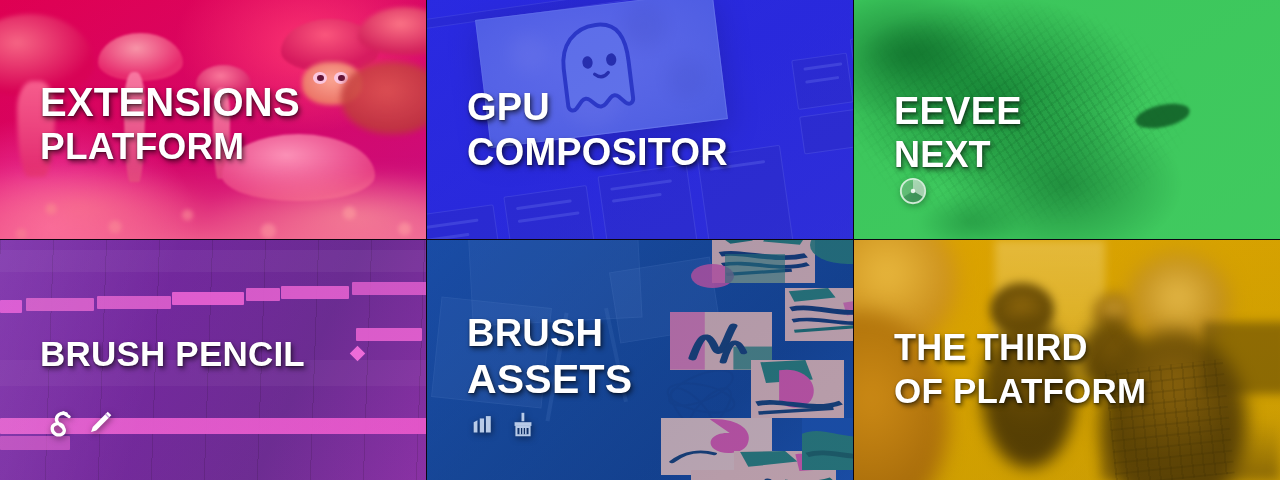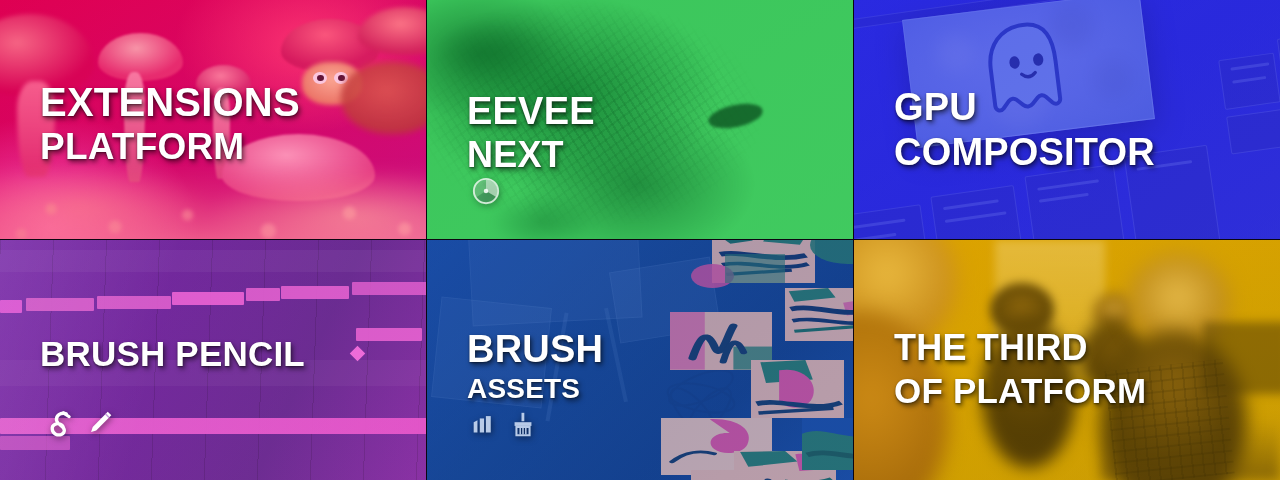--- a/index.html
+++ b/index.html
@@ -228,20 +228,69 @@
       <div class="ground"></div>
       <div class="tint" style="background:linear-gradient(140deg, rgba(220,0,90,.30), rgba(255,60,160,.22));"></div>
     </div>
 
     <div class="textblock" style="top:82px;">
       <span class="t-line1" style="font-size:40px;">EXTENSIONS</span>
       <span class="t-line2" style="font-size:37px;margin-top:6px;">PLATFORM</span>
     </div>
   </div>
 
+  <div class="card c2">
+    <div class="art">
+      <div class="base"></div>
+
+      <div class="uiwrap">
+
+        <div class="panel" style="left:6%;top:9%;width:90%;height:3%;"></div>
+
+        <div class="panel" style="left:6%;top:70%;width:16%;height:26%;"></div>
+        <div class="panel" style="left:24%;top:68%;width:15%;height:28%;"></div>
+        <div class="panel" style="left:41%;top:66%;width:16%;height:30%;"></div>
+        <div class="panel" style="left:59%;top:64%;width:15%;height:32%;"></div>
+
+        <div class="panel" style="left:78%;top:38%;width:10%;height:16%;"></div>
+        <div class="panel" style="left:89%;top:34%;width:9%;height:18%;"></div>
+        <div class="panel" style="left:78%;top:56%;width:20%;height:12%;"></div>
+
+        <div class="row" style="left:8%;top:74%;width:11%;"></div>
+        <div class="row" style="left:8%;top:78%;width:9%;"></div>
+
+        <div class="row" style="left:26%;top:72%;width:10%;"></div>
+        <div class="row" style="left:26%;top:76%;width:11%;"></div>
+        <div class="row" style="left:43%;top:70%;width:11%;"></div>
+        <div class="row" style="left:43%;top:74%;width:9%;"></div>
+        <div class="row" style="left:61%;top:68%;width:10%;"></div>
+        <div class="row" style="left:80%;top:41%;width:7%;"></div>
+        <div class="row" style="left:80%;top:45%;width:6%;"></div>
+
+      </div>
+
+      <div class="viewport">
+        <div class="noise"></div>
+        <svg viewBox="0 0 200 170" style="position:absolute;left:50%;top:47%;width:52%;height:76%;transform:translate(-50%,-50%);">
+          <path d="M100 12 C60 12 35 42 35 82 L35 148 C35 156 43 160 49 154 L60 142 C64 138 70 138 74 142 L84 152 C89 157 96 157 101 152 L111 142 C115 138 121 138 125 142 L136 154 C142 160 150 156 150 148 L150 82 C150 42 140 12 100 12 Z" fill="#7f9bf0" stroke="#2b3fb8" stroke-width="7" stroke-linejoin="round"></path>
+          <ellipse cx="78" cy="76" rx="9" ry="11" fill="#23308f"></ellipse>
+          <ellipse cx="120" cy="76" rx="9" ry="11" fill="#23308f"></ellipse>
+          <path d="M88 98 Q100 110 112 98" fill="none" stroke="#23308f" stroke-width="6" stroke-linecap="round"></path>
+        </svg>
+      </div>
+
+      <div class="tint" style="background:linear-gradient(150deg, rgba(40,40,225,.42), rgba(55,55,215,.34));"></div>
+    </div>
+
+    <div class="textblock" style="top:88px;">
+      <span class="t-line1" style="font-size:38px;">GPU</span>
+      <span class="t-line2" style="font-size:38px;margin-top:7px;">COMPOSITOR</span>
+    </div>
+  </div>
+
   <div class="card c3">
     <div class="art">
       <div class="base"></div>
       <div class="creature"></div>
       <div class="scales"></div>
       <div class="eye"></div>
       <div style="position:absolute;left:-4%;top:2%;width:40%;height:40%;background:radial-gradient(50% 50% at 50% 50%, rgba(0,80,26,.55), rgba(0,80,26,0) 72%);filter:blur(4px);"></div>
       <div style="position:absolute;left:10%;bottom:-10%;width:34%;height:34%;background:radial-gradient(50% 50% at 50% 50%, rgba(0,85,28,.45), rgba(0,85,28,0) 72%);filter:blur(5px);"></div>
       <div class="tint" style="background:linear-gradient(150deg, rgba(50,190,85,.30), rgba(70,205,100,.22));"></div>
     </div>
@@ -254,69 +303,20 @@
     <div class="icons" style="left:44px;top:176px;">
       <svg width="30" height="30" viewBox="0 0 32 32">
         <circle cx="16" cy="16" r="13" fill="rgba(255,255,255,.22)" stroke="rgba(255,255,255,.75)" stroke-width="2"></circle>
         <path d="M16 16 L16 4 A12 12 0 0 1 26.4 22 Z" fill="rgba(255,255,255,.45)"></path>
         <path d="M16 16 L26.4 22 A12 12 0 0 1 6 22.4 Z" fill="rgba(0,90,40,.30)"></path>
         <circle cx="16" cy="16" r="2.4" fill="rgba(255,255,255,.85)"></circle>
       </svg>
     </div>
   </div>
 
-  <div class="card c2">
-    <div class="art">
-      <div class="base"></div>
-
-      <div class="uiwrap">
-
-        <div class="panel" style="left:6%;top:9%;width:90%;height:3%;"></div>
-
-        <div class="panel" style="left:6%;top:70%;width:16%;height:26%;"></div>
-        <div class="panel" style="left:24%;top:68%;width:15%;height:28%;"></div>
-        <div class="panel" style="left:41%;top:66%;width:16%;height:30%;"></div>
-        <div class="panel" style="left:59%;top:64%;width:15%;height:32%;"></div>
-
-        <div class="panel" style="left:78%;top:38%;width:10%;height:16%;"></div>
-        <div class="panel" style="left:89%;top:34%;width:9%;height:18%;"></div>
-        <div class="panel" style="left:78%;top:56%;width:20%;height:12%;"></div>
-
-        <div class="row" style="left:8%;top:74%;width:11%;"></div>
-        <div class="row" style="left:8%;top:78%;width:9%;"></div>
-
-        <div class="row" style="left:26%;top:72%;width:10%;"></div>
-        <div class="row" style="left:26%;top:76%;width:11%;"></div>
-        <div class="row" style="left:43%;top:70%;width:11%;"></div>
-        <div class="row" style="left:43%;top:74%;width:9%;"></div>
-        <div class="row" style="left:61%;top:68%;width:10%;"></div>
-        <div class="row" style="left:80%;top:41%;width:7%;"></div>
-        <div class="row" style="left:80%;top:45%;width:6%;"></div>
-
-      </div>
-
-      <div class="viewport">
-        <div class="noise"></div>
-        <svg viewBox="0 0 200 170" style="position:absolute;left:50%;top:47%;width:52%;height:76%;transform:translate(-50%,-50%);">
-          <path d="M100 12 C60 12 35 42 35 82 L35 148 C35 156 43 160 49 154 L60 142 C64 138 70 138 74 142 L84 152 C89 157 96 157 101 152 L111 142 C115 138 121 138 125 142 L136 154 C142 160 150 156 150 148 L150 82 C150 42 140 12 100 12 Z" fill="#7f9bf0" stroke="#2b3fb8" stroke-width="7" stroke-linejoin="round"></path>
-          <ellipse cx="78" cy="76" rx="9" ry="11" fill="#23308f"></ellipse>
-          <ellipse cx="120" cy="76" rx="9" ry="11" fill="#23308f"></ellipse>
-          <path d="M88 98 Q100 110 112 98" fill="none" stroke="#23308f" stroke-width="6" stroke-linecap="round"></path>
-        </svg>
-      </div>
-
-      <div class="tint" style="background:linear-gradient(150deg, rgba(40,40,225,.42), rgba(55,55,215,.34));"></div>
-    </div>
-
-    <div class="textblock" style="top:88px;">
-      <span class="t-line1" style="font-size:38px;">GPU</span>
-      <span class="t-line2" style="font-size:38px;margin-top:7px;">COMPOSITOR</span>
-    </div>
-  </div>
-
   <div class="card c4">
     <div class="art">
       <div class="base"></div>
       <div class="vgrid"></div>
 
       <div class="kbar" style="left:0px;top:60px;width:22px;background:#ff66e0;"></div>
       <div class="kbar" style="left:26px;top:58px;width:68px;"></div>
       <div class="kbar" style="left:97px;top:56px;width:74px;"></div>
       <div class="kbar" style="left:172px;top:52px;width:72px;background:#ff6fda;"></div>
       <div class="kbar" style="left:246px;top:48px;width:34px;"></div>
@@ -447,23 +447,23 @@
         </svg>
       </div>
 
       <div style="position:absolute;left:90%;top:-6%;width:18%;height:16%;border-radius:50%;background:#2a7a63;opacity:.9;"></div>
       <div style="position:absolute;left:62%;top:10%;width:10%;height:10%;border-radius:50%;background:#e8509a;opacity:.85;"></div>
       <div style="position:absolute;left:70%;top:6%;width:14%;height:12%;background:#2a7a63;opacity:.6;"></div>
 
       <div class="tint" style="background:linear-gradient(140deg, rgba(20,70,160,.32), rgba(25,80,175,.26));"></div>
     </div>
 
-    <div class="textblock" style="top:90px;">
+    <div class="textblock" style="top:74px;">
       <span class="t-line1" style="font-size:38px;">BRUSH</span>
-      <span class="t-line2" style="font-size:28px;margin-top:7px;">ASSETS</span>
+      <span class="t-line2" style="font-size:41px;margin-top:7px;">ASSETS</span>
     </div>
 
     <div class="icons" style="left:42px;top:170px;">
       <svg width="30" height="30" viewBox="0 0 32 32">
         <path d="M5 24 L5 13 L9 11 L9 24 Z" fill="#b8cbe8"></path>
         <rect x="11.5" y="9" width="4.6" height="15" fill="#b8cbe8"></rect>
         <rect x="18" y="6.5" width="5.2" height="17.5" fill="#b8cbe8"></rect>
       </svg>
       <svg width="30" height="30" viewBox="0 0 32 32">
         <rect x="14.4" y="3" width="3" height="9" fill="#b8cbe8"></rect>

